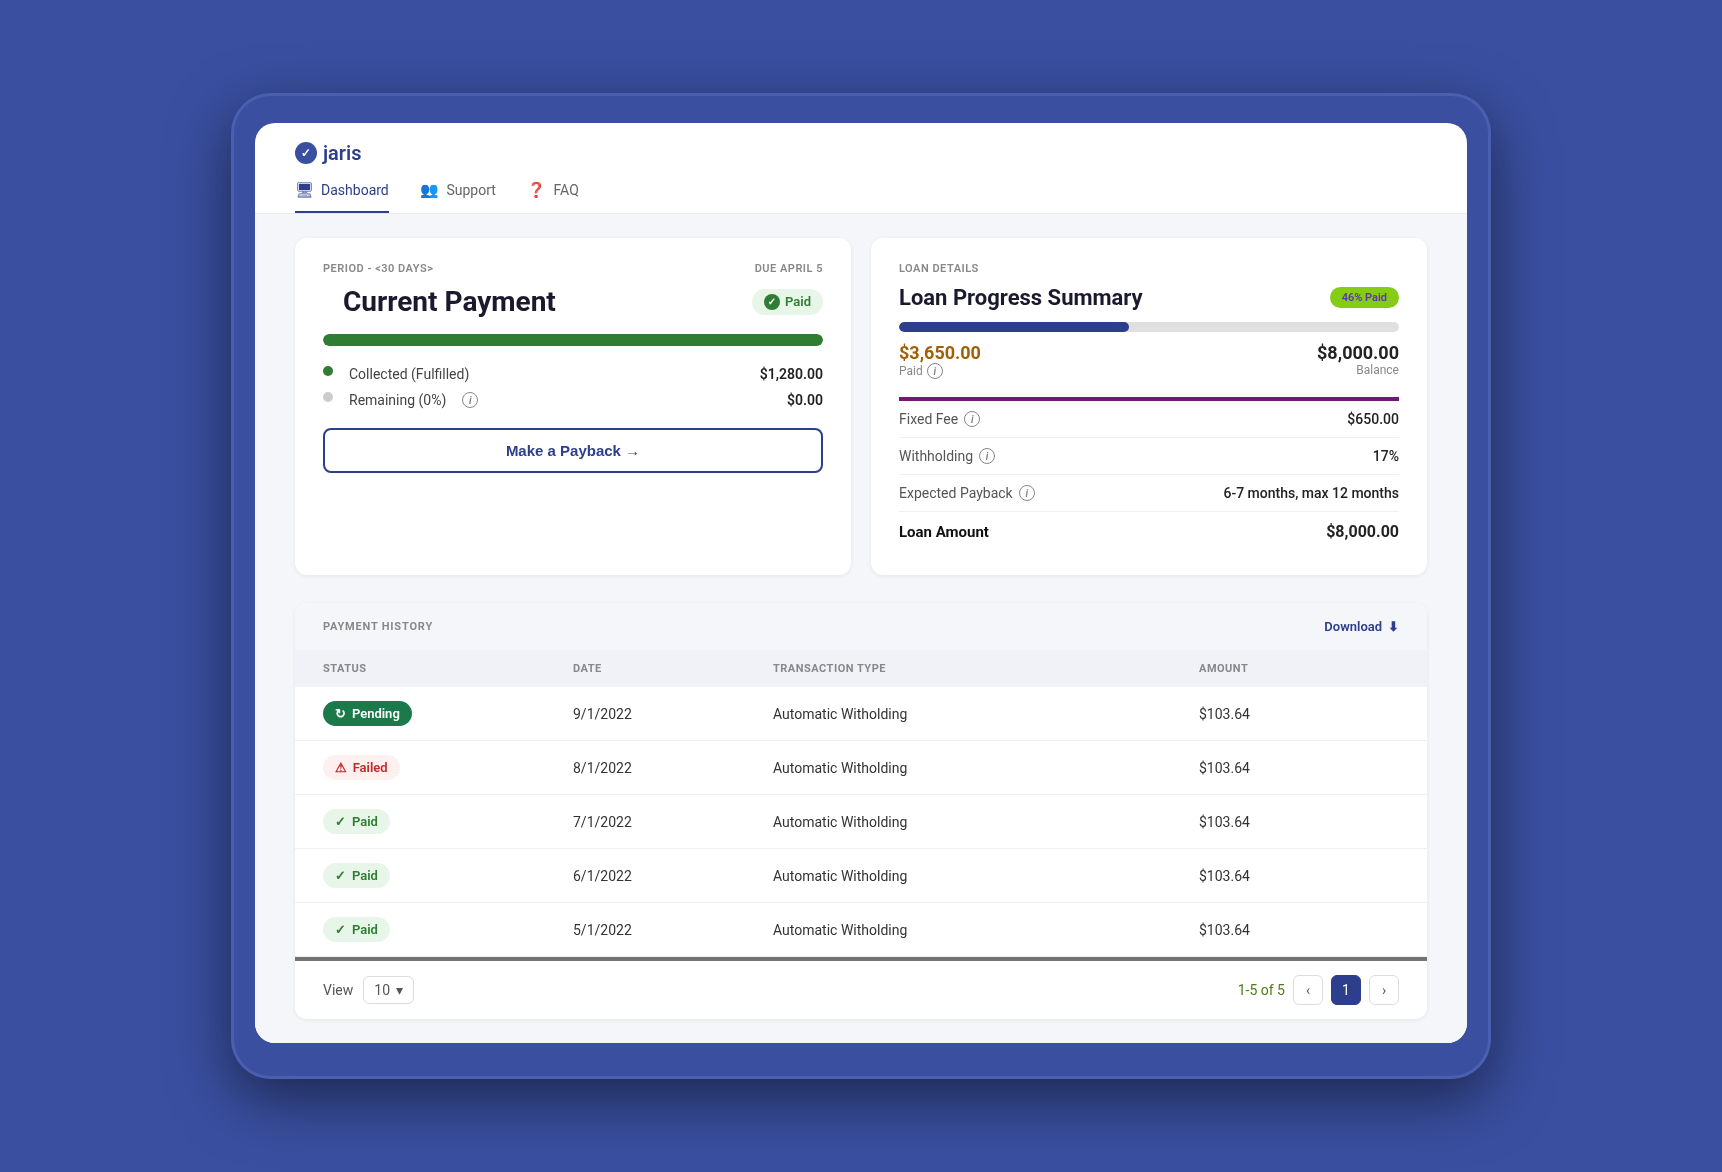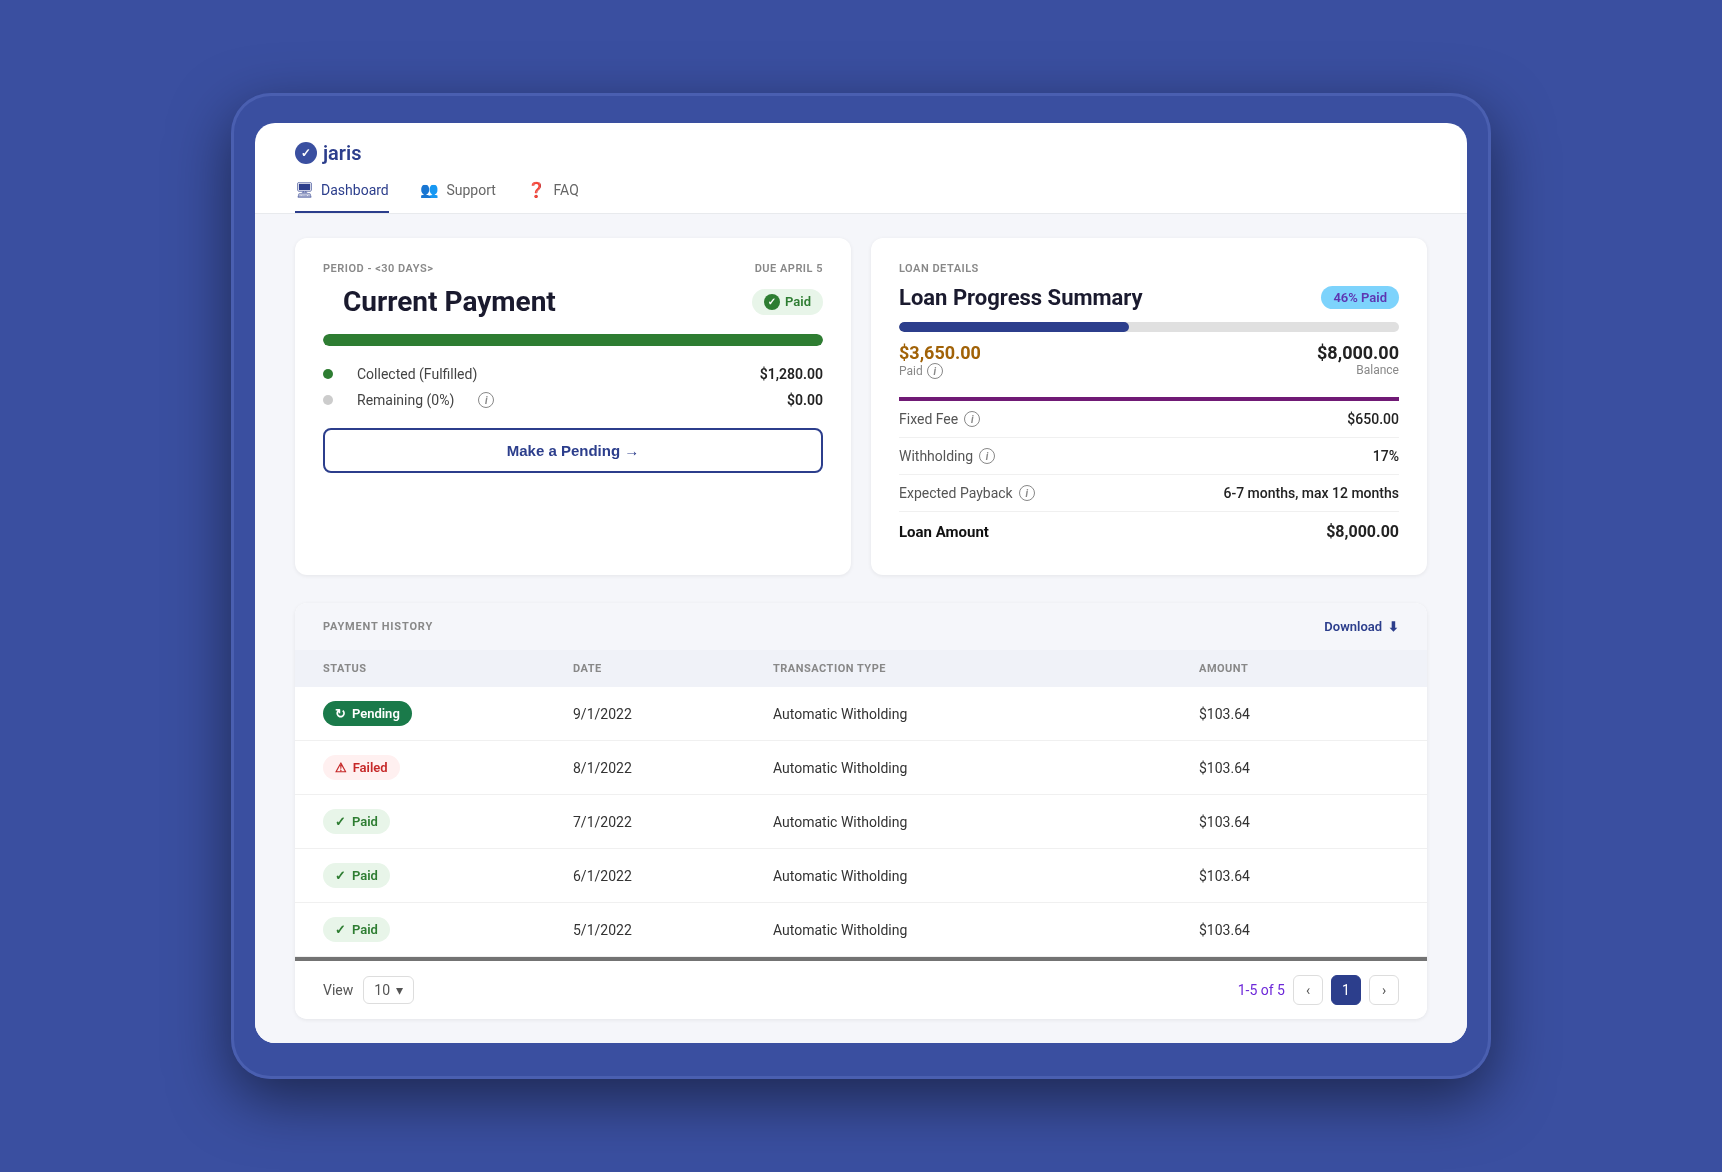--- a/index.html
+++ b/index.html
@@ -165,22 +165,22 @@
       margin-bottom: 20px;
     }
     .payment-row {
       display: flex;
       justify-content: space-between;
       align-items: center;
       margin-bottom: 10px;
     }
     .payment-label {
       display: flex;
-      align-items: center;
-      gap: 24px;
+      align-items: flex-start;
+      gap: 16px;
       font-size: 14px;
       color: #444;
     }
     .dot-green {
       width: 10px;
       height: 10px;
       background: #2e7d32;
       border-radius: 50%;
     }
     .dot-gray {
@@ -237,25 +237,25 @@
       align-items: center;
       justify-content: space-between;
       margin-bottom: 12px;
     }
     .loan-title {
       font-size: 22px;
       font-weight: 700;
       color: #1a1a2e;
     }
     .badge-percent {
-      background: #7dd3fc;
+      background: #84cc16;
       color: #5e35b1;
       border-radius: 12px;
       padding: 4px 12px;
-      font-size: 13px;
+      font-size: 11px;
       font-weight: 600;
     }
     .loan-progress-bar-container {
       width: 100%;
       height: 10px;
       background: #e0e0e0;
       border-radius: 5px;
       margin-bottom: 10px;
       overflow: hidden;
     }
@@ -456,21 +456,21 @@
       background: #fff;
       font-size: 14px;
       color: #555;
     }
     .pagination-btn.active {
       background: #2c3e8c;
       color: #fff;
       border-color: #2c3e8c;
     }
     .pagination-range {
-      color: #6d28d9;
+      color: #4d7c0f;
     }
   </style>
 </head>
 <body>
 
 <div class="tablet-frame">
   <div class="tablet-screen">
 
     <div class="header">
       <div class="logo">
@@ -522,21 +522,21 @@
             <div class="payment-row">
               <div class="payment-label">
                 <div class="dot-gray"></div>
                 <span>Remaining (0%)</span>
                 <span class="info-icon">i</span>
               </div>
               <span class="payment-amount">$0.00</span>
             </div>
           </div>
           <button class="make-payment-btn">
-            <span>Make a Pending →</span>
+            <span>Make a Payback →</span>
           </button>
         </div>
 
         <div class="card card-loan-progress">
           <div class="loan-details-label">LOAN DETAILS</div>
           <div class="loan-title-row">
             <span class="loan-title">Loan Progress Summary</span>
             <div class="badge-percent">46% Paid</div>
           </div>
           <div class="loan-progress-bar-container">

